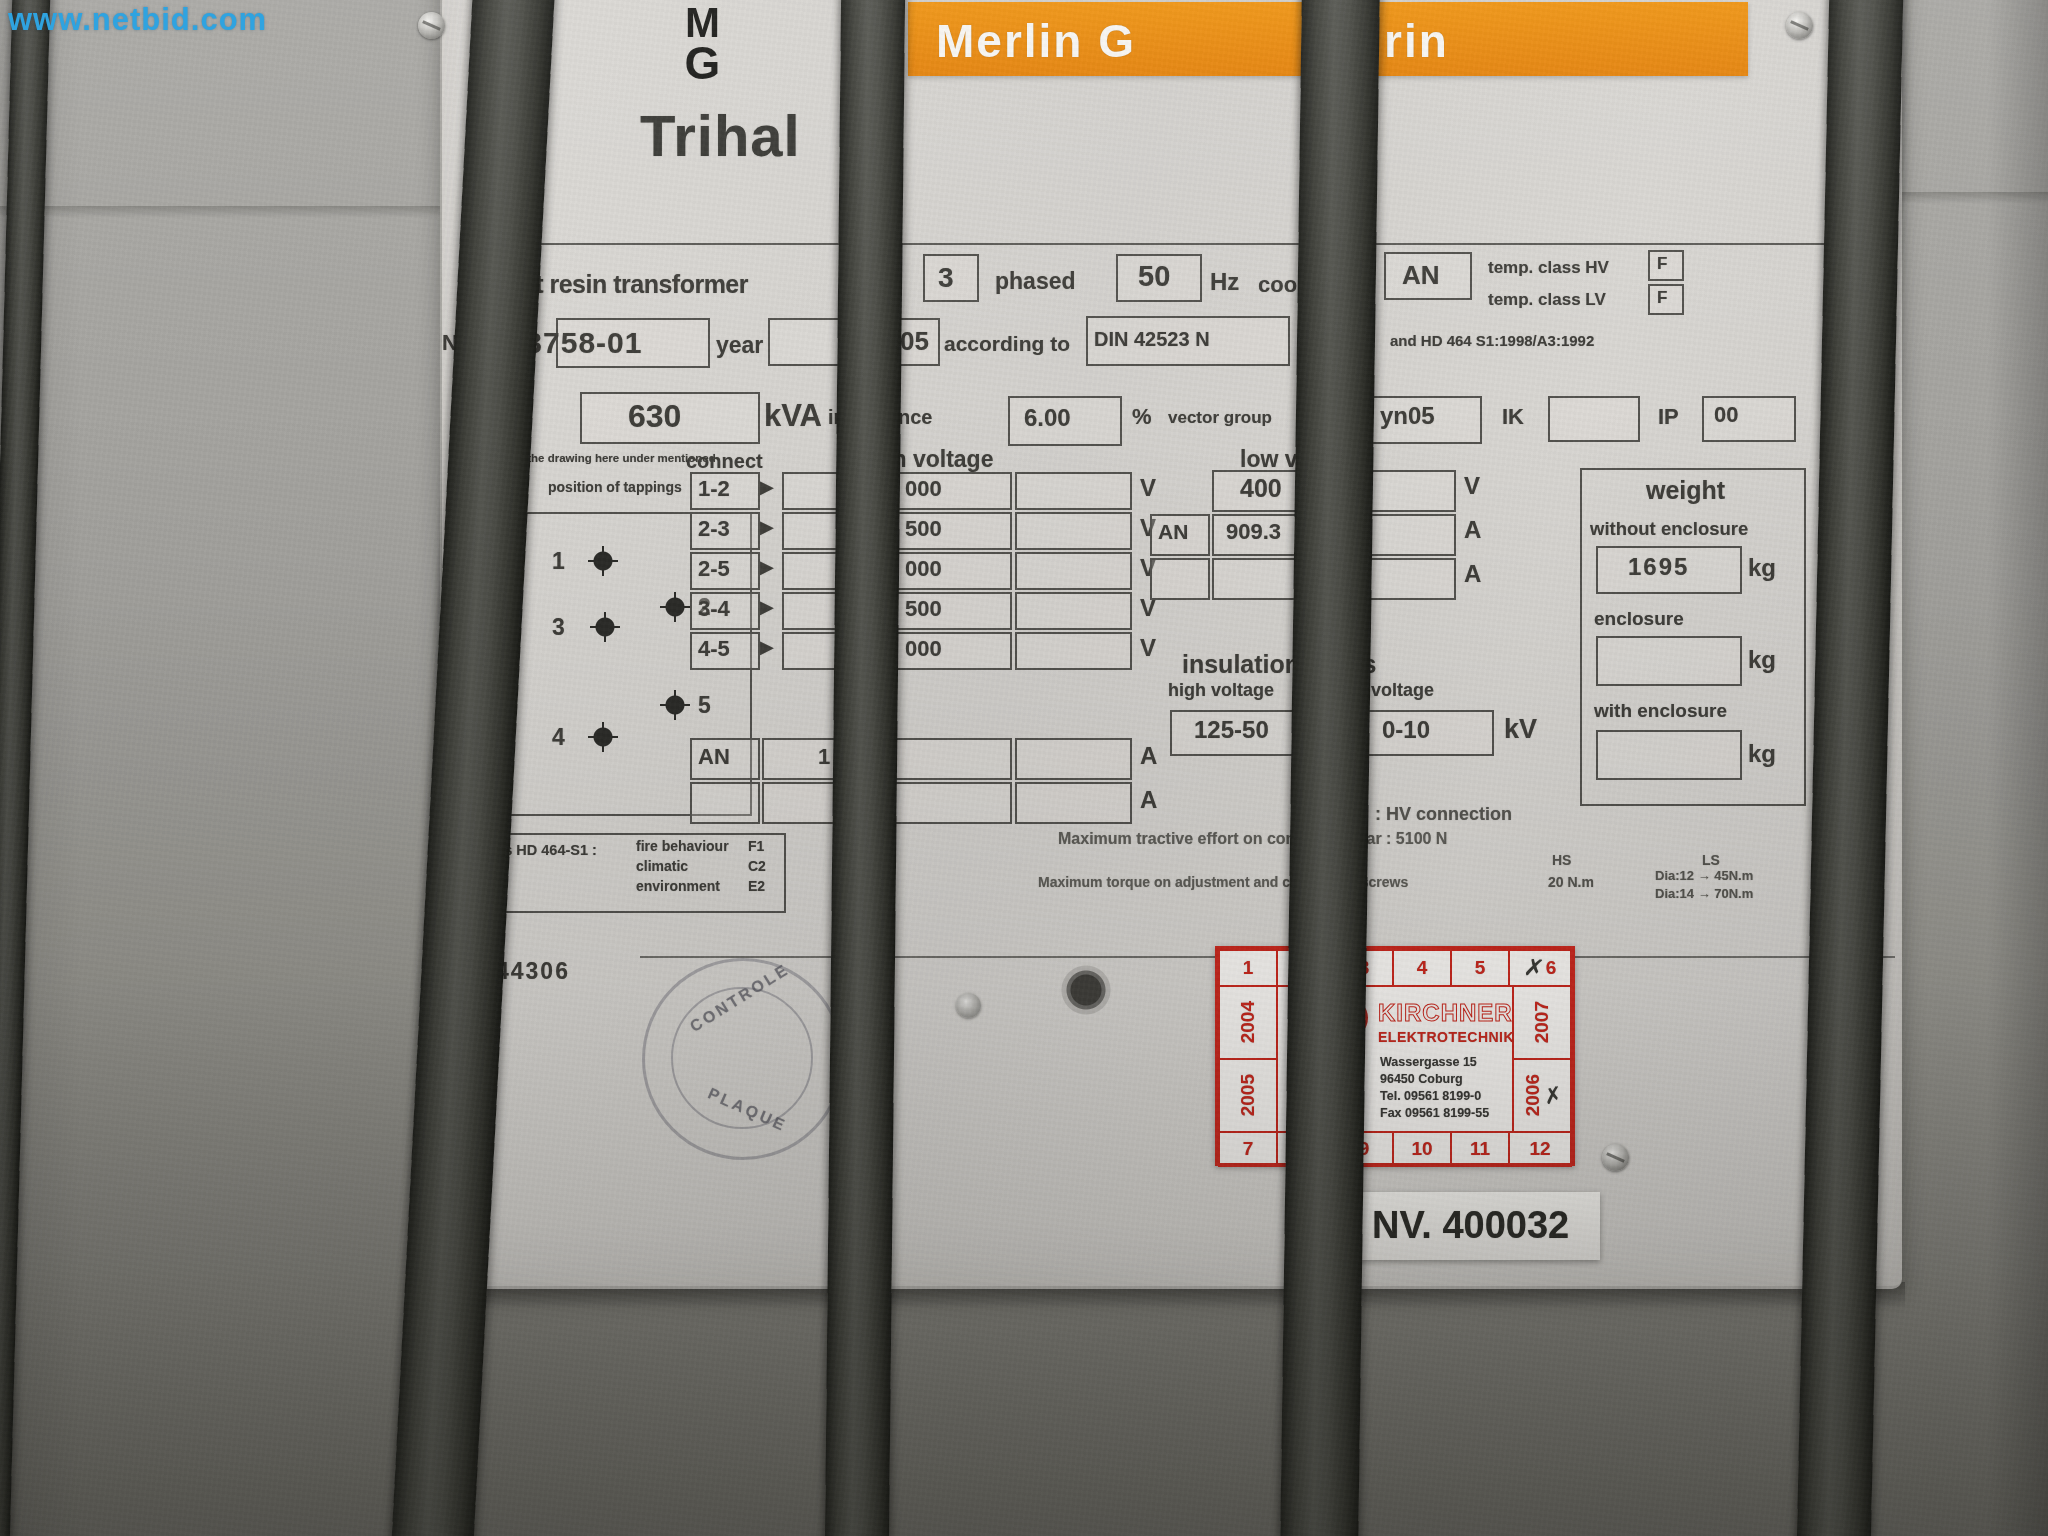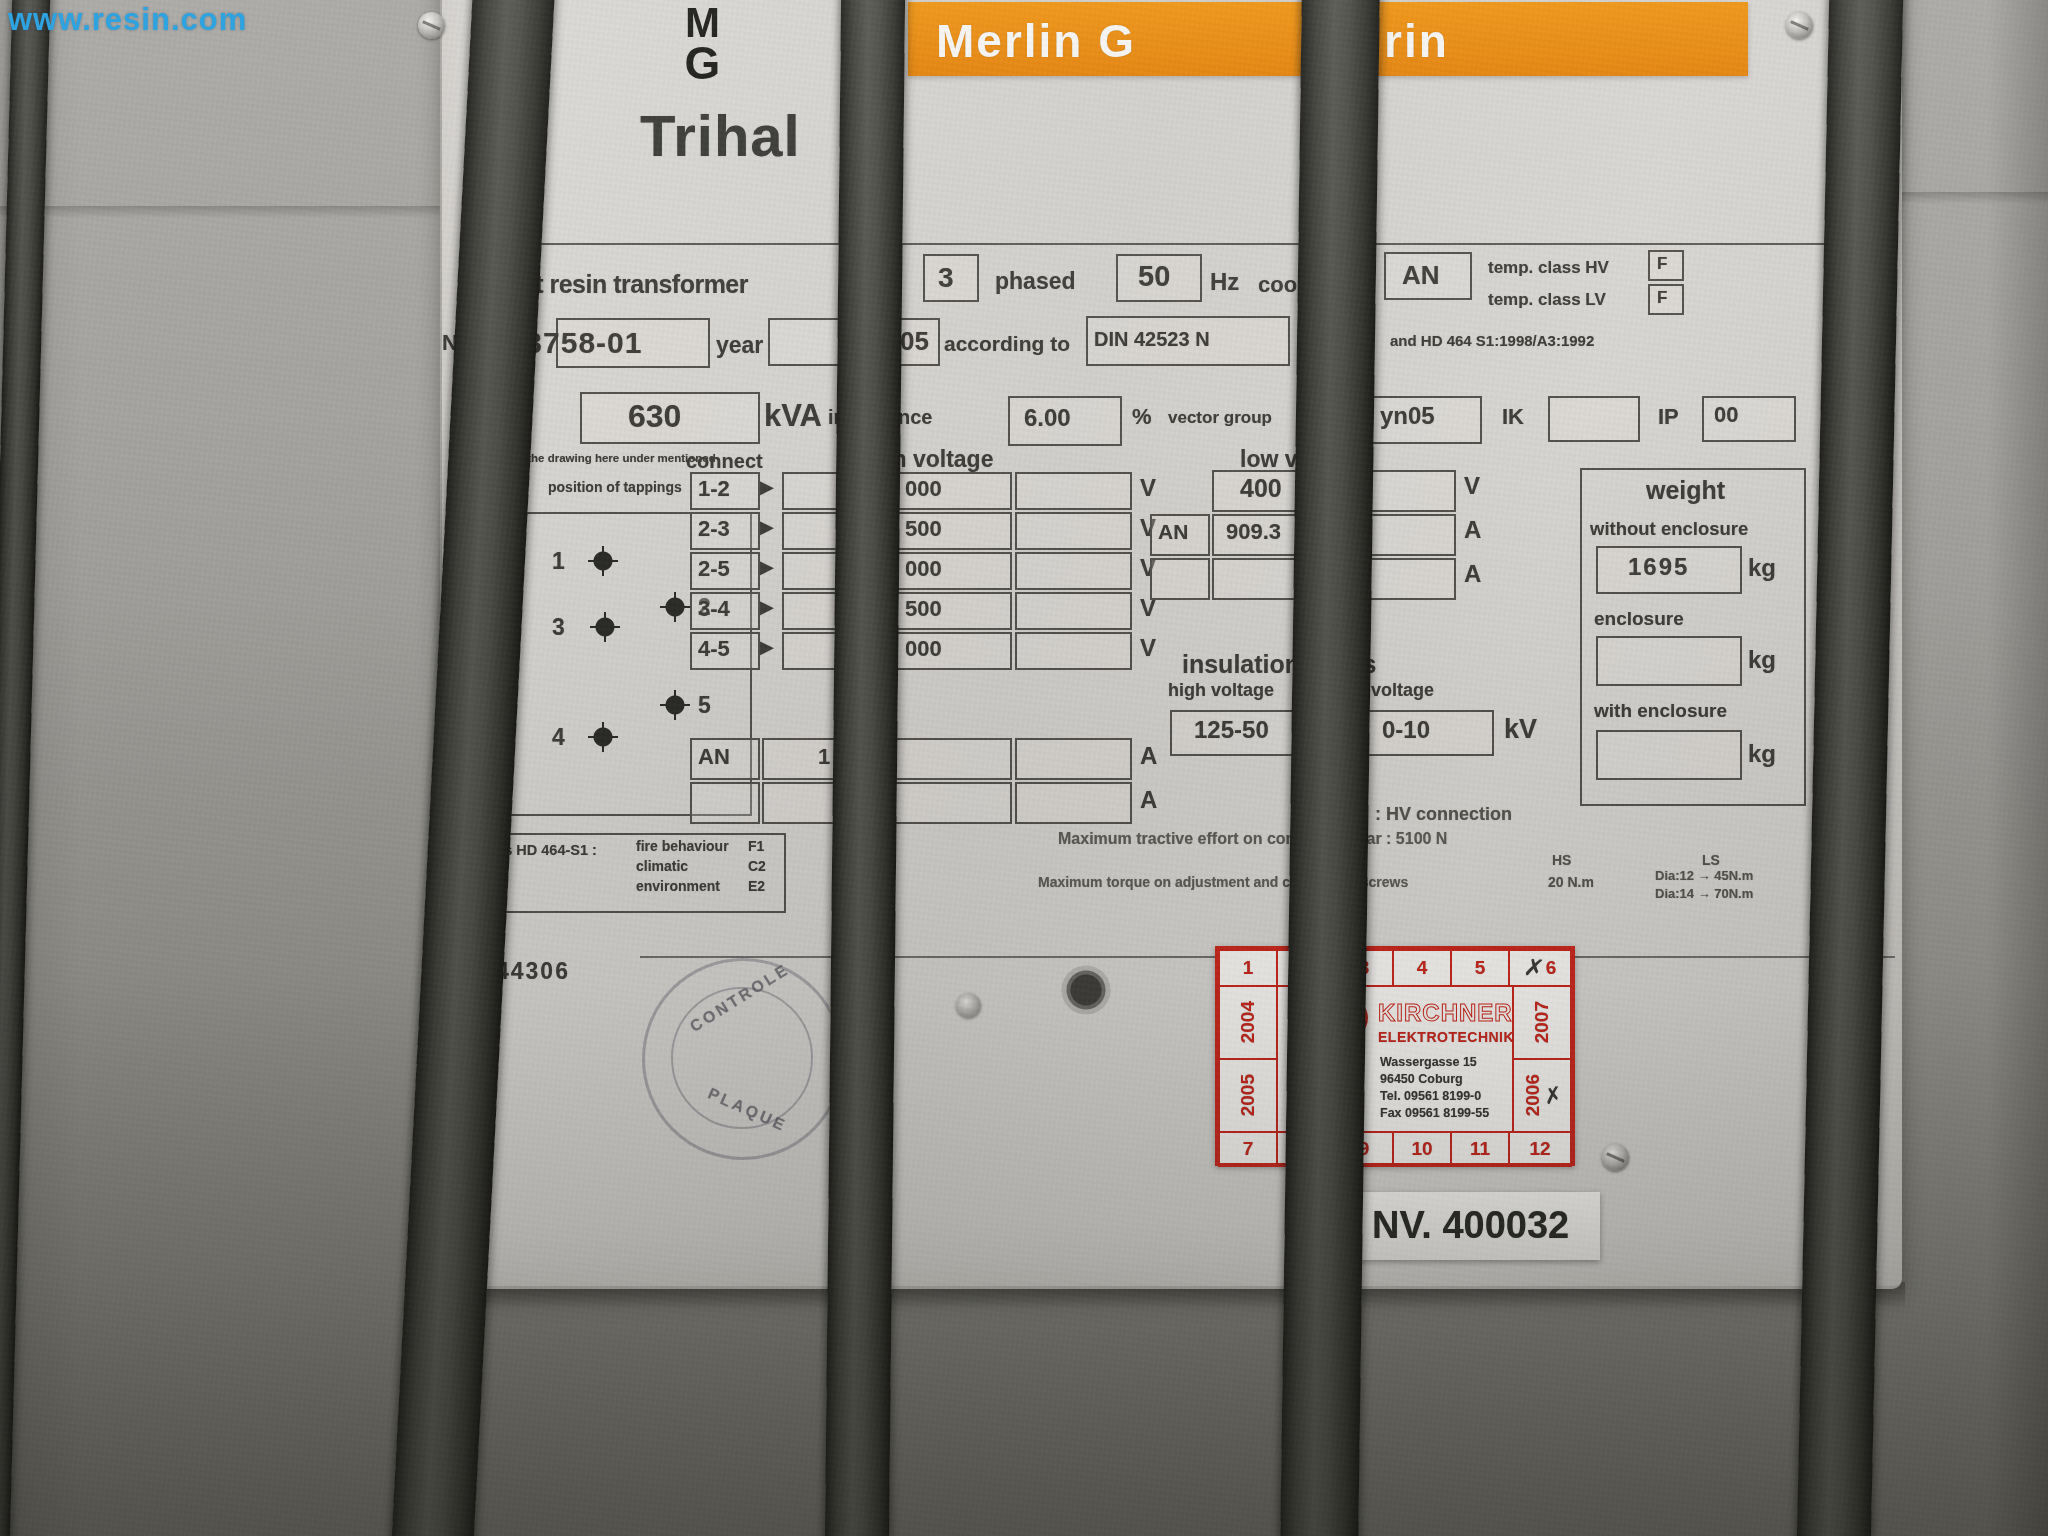--- a/index.html
+++ b/index.html
@@ -318,14 +318,14 @@
 
   <div class="bar" style="left:-8px;width:38px;transform:rotate(1.5deg);"></div>
   <div class="bar" style="left:432px;width:82px;transform:rotate(3deg);"></div>
   <div class="bar" style="left:833px;width:64px;transform:rotate(0.6deg);"></div>
   <div class="bar" style="left:1291px;width:78px;transform:rotate(0.8deg);"></div>
   <div class="bar" style="left:1813px;width:74px;transform:rotate(1.2deg);"></div>
 
   <div id="grain"></div>
   <div id="tone"></div>
 
-  <div class="abs" style="left:8px;top:2px;z-index:70;font-size:31px;font-weight:bold;color:#2fa3e0;letter-spacing:1px;text-shadow:0 0 3px rgba(20,60,90,.35);">www.resin.com</div>
+  <div class="abs" style="left:8px;top:2px;z-index:70;font-size:31px;font-weight:bold;color:#2fa3e0;letter-spacing:1px;text-shadow:0 0 3px rgba(20,60,90,.35);">www.netbid.com</div>
 </div>
 
 </body></html>

